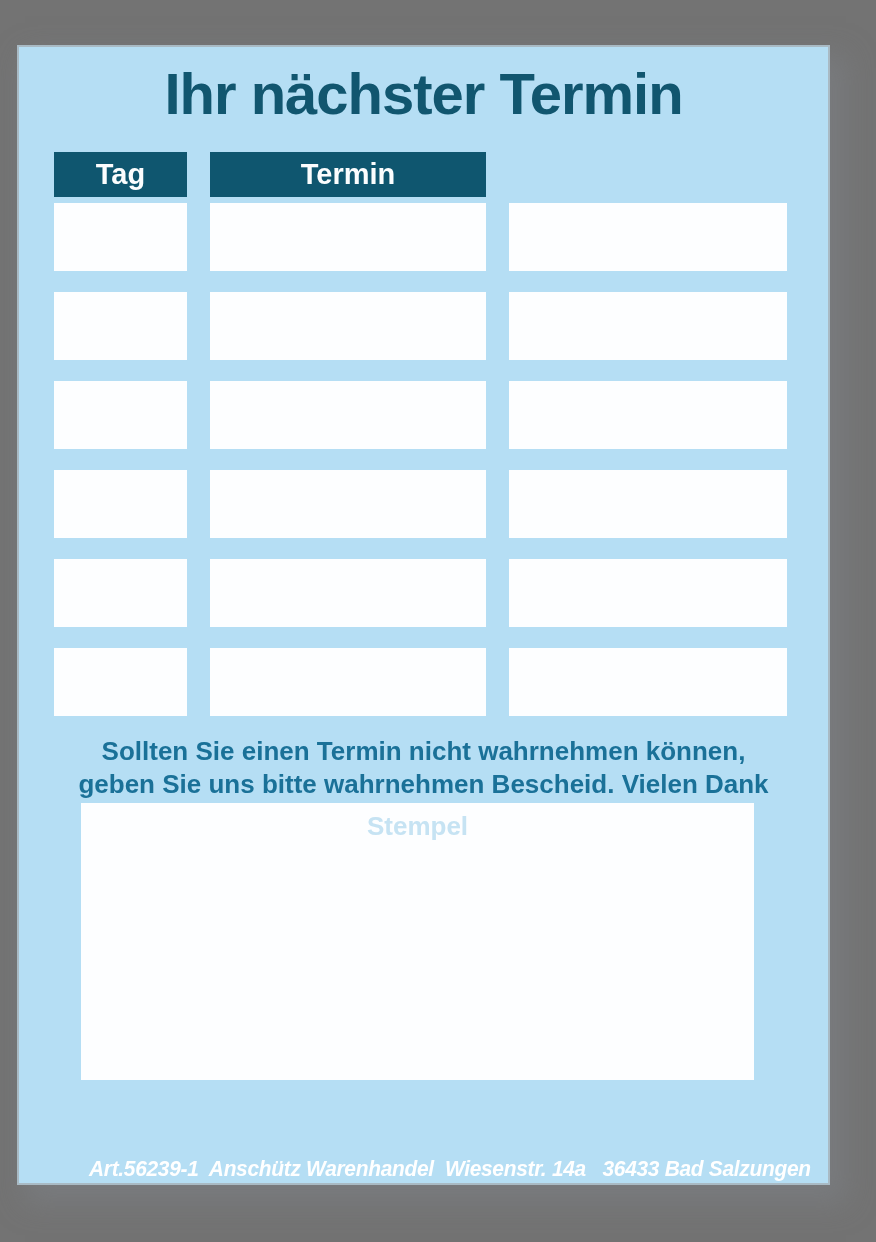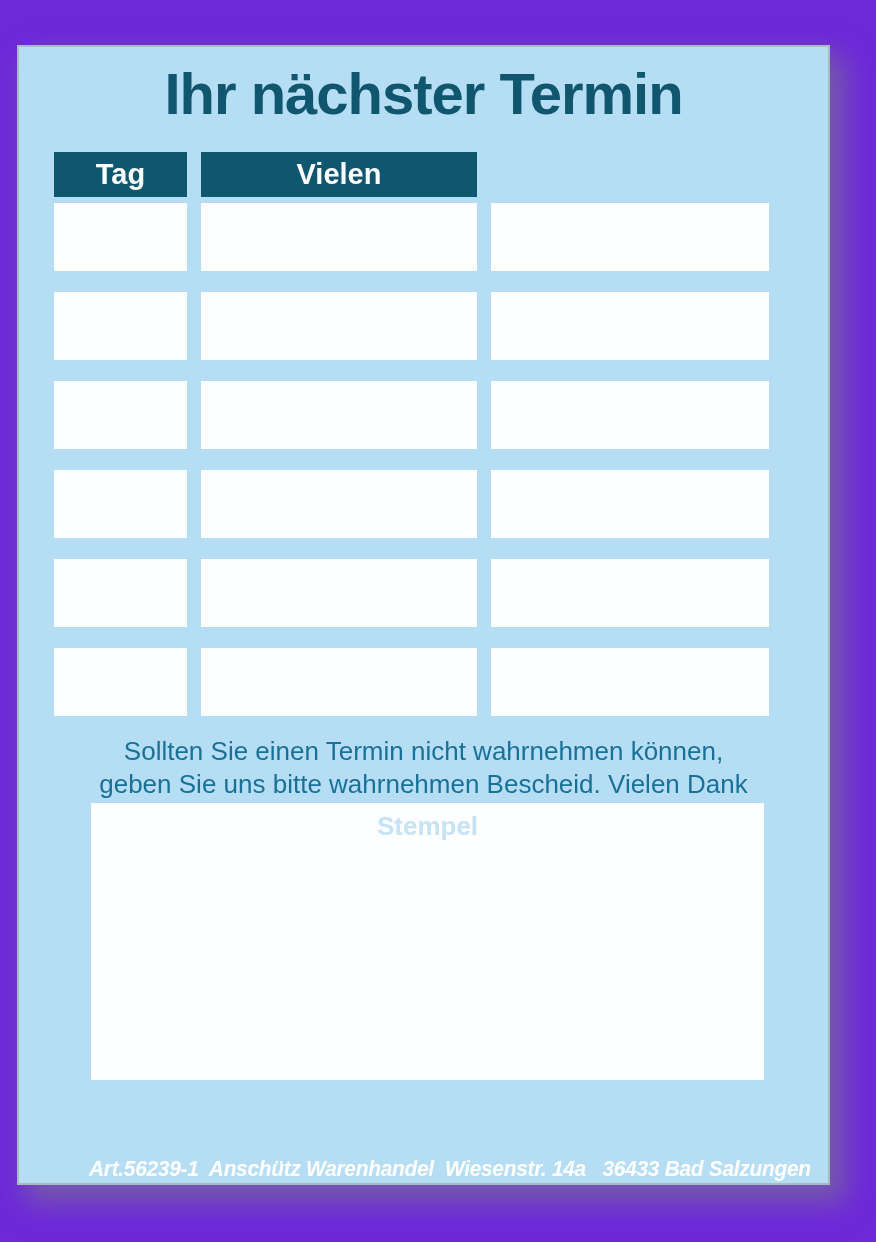--- a/index.html
+++ b/index.html
@@ -8,21 +8,21 @@
     width: 876px;
     height: 1242px;
     background: #ffffff;
     font-family: "Liberation Sans", sans-serif;
     overflow: hidden;
   }
   .stage {
     position: relative;
     width: 876px;
     height: 1242px;
-    background: #6d28d9;
+    background: #737373;
   }
   .card {
     position: absolute;
     left: 17px;
     top: 45px;
     width: 813px;
     height: 1140px;
     background: #b5def4;
     border: 2px solid #a9bac4;
     box-sizing: border-box;
@@ -43,21 +43,21 @@
   }
   .appt-table {
     position: absolute;
     left: 35px;
     top: 105px;
     width: 729px;
   }
   .thead, .tbody {
     display: grid;
     grid-template-columns: 133px 276px 278px;
-    column-gap: 14px;
+    column-gap: 23px;
   }
   .th {
     height: 45px;
     background: #0f566f;
     color: #fbfdfe;
     font-size: 29px;
     font-weight: 700;
     display: flex;
     align-items: center;
     justify-content: center;
@@ -71,26 +71,26 @@
     background: #fdfeff;
   }
   .notice {
     position: absolute;
     top: 688px;
     left: 0;
     width: 100%;
     text-align: center;
     color: #1a7198;
     font-size: 26px;
-    font-weight: 400;
+    font-weight: 700;
     line-height: 33px;
   }
   .stamp-box {
     position: absolute;
-    left: 72px;
+    left: 62px;
     top: 756px;
     width: 673px;
     height: 277px;
     background: #fdfeff;
   }
   .stamp-label {
     margin-top: 8px;
     text-align: center;
     color: #c6e3f3;
     font-size: 26px;
@@ -116,21 +116,21 @@
 <body>
 
 <div class="stage">
   <div class="card">
 
     <h1 class="title">Ihr nächster Termin</h1>
 
     <div class="appt-table">
       <div class="thead">
         <div class="th">Tag</div>
-        <div class="th">Vielen</div>
+        <div class="th">Termin</div>
       </div>
       <div class="tbody">
           <div class="cell"></div>
           <div class="cell"></div>
           <div class="cell"></div>
           <div class="cell"></div>
           <div class="cell"></div>
           <div class="cell"></div>
           <div class="cell"></div>
           <div class="cell"></div>

